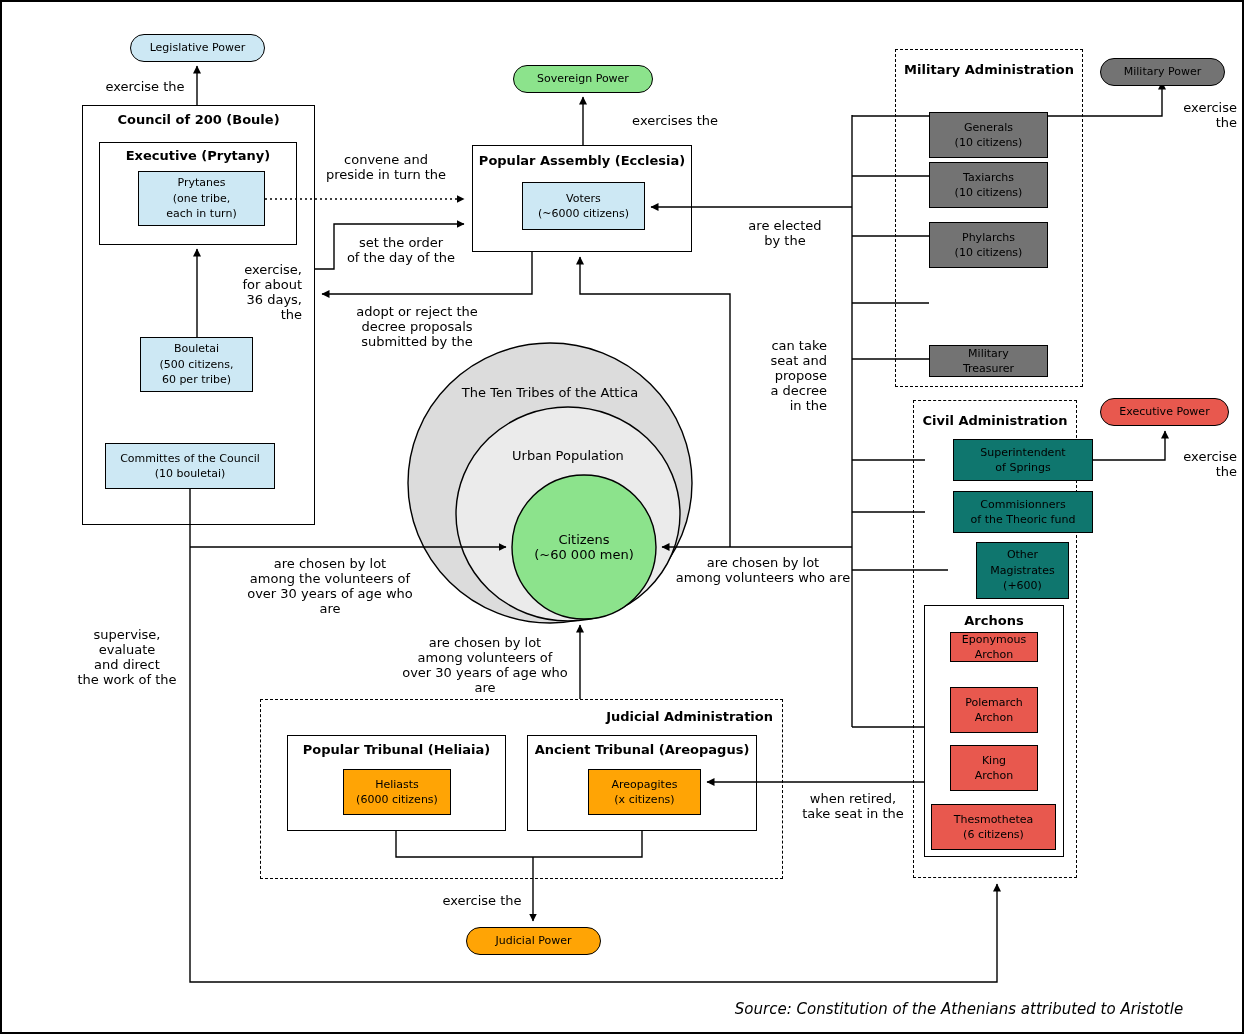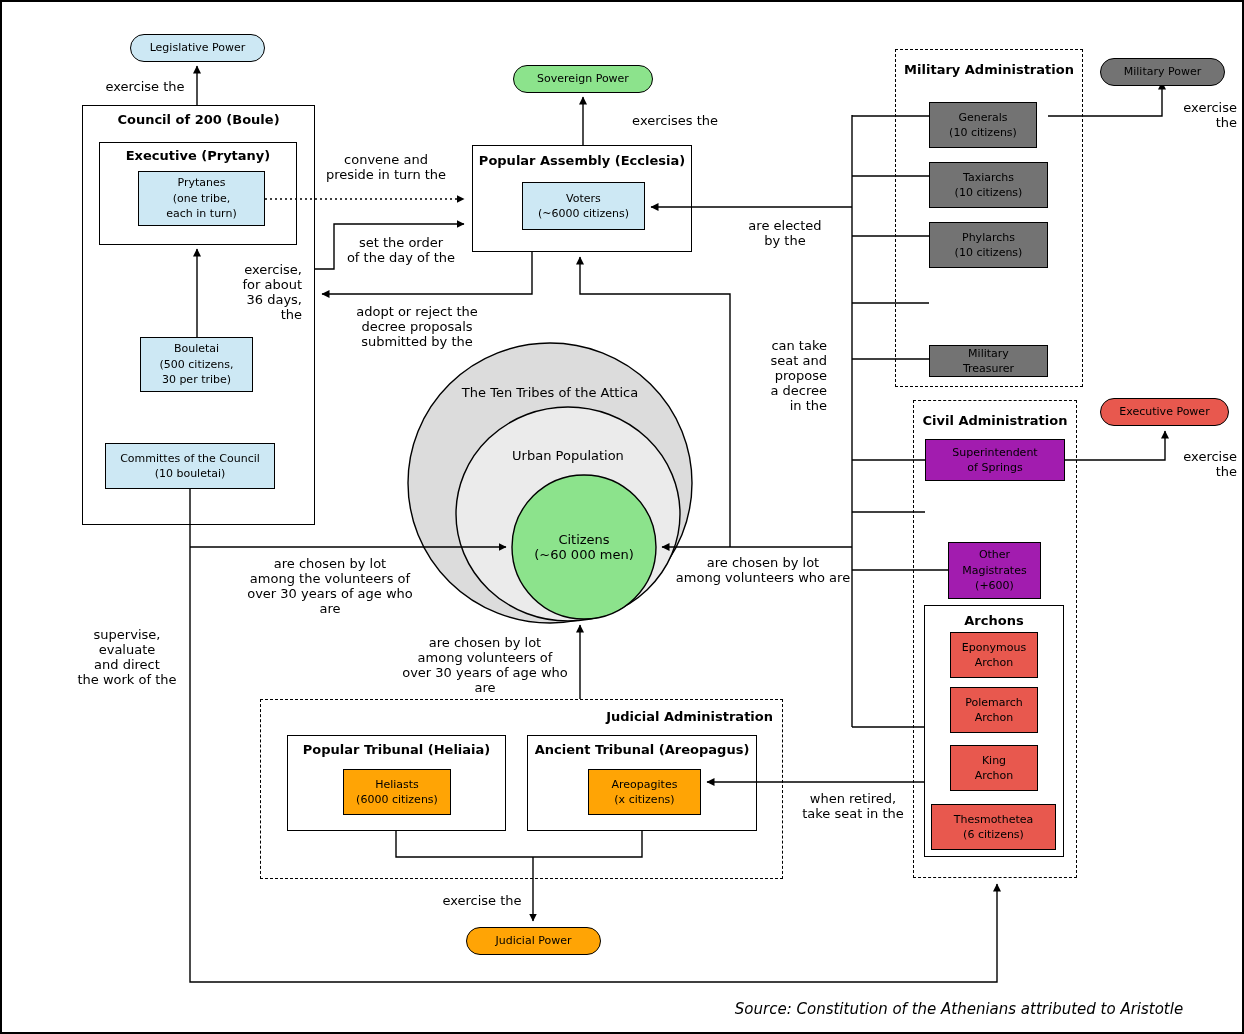--- a/index.html
+++ b/index.html
@@ -25,21 +25,21 @@
   .lbl {
     position:absolute; font-size:13px; line-height:15px; text-align:center;
     white-space:pre-line;
   }
   .lbl.left { text-align:right; }
   .blue   { background:#cde8f4; }
   .green  { background:#8ce38c; }
   .purple { background:#737373;margin-top:9px; }
   .red    { background:#e8584e; }
   .orange { background:#ffa405; }
-  .gray   { background:#a21caf; }
+  .gray   { background:#0f766e;margin-left:28px; }
   .source {
     position:absolute; font-style:italic; font-size:15px; text-align:center;
     font-family:"DejaVu Sans", sans-serif;
   }
 </style>
 </head>
 <body>
 
 <div class="stage">
 
@@ -93,55 +93,57 @@
 
   <div class="box" style="left:80px;top:103px;width:233px;height:420px"></div>
   <div class="title" style="left:80px;top:110px;width:233px">Council of 200 (Boule)</div>
   <div class="box" style="left:97px;top:140px;width:198px;height:103px"></div>
   <div class="title" style="left:97px;top:146px;width:198px">Executive (Prytany)</div>
   <div class="box pre blue" style="left:136px;top:169px;width:127px;height:55px">Prytanes
 (one tribe,
 each in turn)</div>
   <div class="box pre blue" style="left:138px;top:335px;width:113px;height:55px">Bouletai
 (500 citizens,
-30 per tribe)</div>
+60 per tribe)</div>
   <div class="box pre blue" style="left:103px;top:441px;width:170px;height:46px">Committes of the Council
 (10 bouletai)</div>
 
   <div class="box" style="left:470px;top:143px;width:220px;height:107px"></div>
   <div class="title" style="left:470px;top:151px;width:220px">Popular Assembly (Ecclesia)</div>
   <div class="box pre blue" style="left:520px;top:180px;width:123px;height:48px">Voters
 (~6000 citizens)</div>
 
   <div class="lbl" style="left:428px;top:383px;width:240px">The Ten Tribes of the Attica</div>
   <div class="lbl" style="left:466px;top:446px;width:200px">Urban Population</div>
   <div class="lbl" style="left:512px;top:530px;width:140px">Citizens
 (~60 000 men)</div>
 
   <div class="box dashed" style="left:893px;top:47px;width:188px;height:338px"></div>
   <div class="title" style="left:893px;top:60px;width:188px">Military Administration</div>
-  <div class="box pre purple" style="left:927px;top:91px;width:108px;height:46px">Generals
+  <div class="box pre purple" style="left:927px;top:101px;width:119px;height:46px">Generals
 (10 citizens)</div>
   <div class="box pre purple" style="left:927px;top:151px;width:119px;height:46px">Taxiarchs
 (10 citizens)</div>
   <div class="box pre purple" style="left:927px;top:211px;width:119px;height:46px">Phylarchs
 (10 citizens)</div>
   <div class="box pre purple" style="left:927px;top:334px;width:119px;height:32px">Military
 Treasurer</div>
 
   <div class="box dashed" style="left:911px;top:398px;width:164px;height:478px"></div>
   <div class="title" style="left:911px;top:411px;width:164px">Civil Administration</div>
   <div class="box pre gray" style="left:923px;top:437px;width:140px;height:42px">Superintendent
 of Springs</div>
+  <div class="box pre gray" style="left:923px;top:489px;width:140px;height:42px">Commisionners
+of the Theoric fund</div>
   <div class="box pre gray" style="left:946px;top:540px;width:93px;height:57px">Other
 Magistrates
 (+600)</div>
   <div class="box" style="left:922px;top:603px;width:140px;height:252px"></div>
   <div class="title" style="left:922px;top:611px;width:140px">Archons</div>
-  <div class="box pre red" style="left:948px;top:630px;width:88px;height:46px">Eponymous
+  <div class="box pre red" style="left:948px;top:630px;width:88px;height:30px">Eponymous
 Archon</div>
   <div class="box pre red" style="left:948px;top:685px;width:88px;height:46px">Polemarch
 Archon</div>
   <div class="box pre red" style="left:948px;top:743px;width:88px;height:46px">King
 Archon</div>
   <div class="box pre red" style="left:929px;top:802px;width:125px;height:46px">Thesmothetea
 (6 citizens)</div>
 
   <div class="box dashed" style="left:258px;top:697px;width:523px;height:180px"></div>
   <div class="title" style="left:258px;top:707px;width:513px;text-align:right">Judicial Administration</div>

